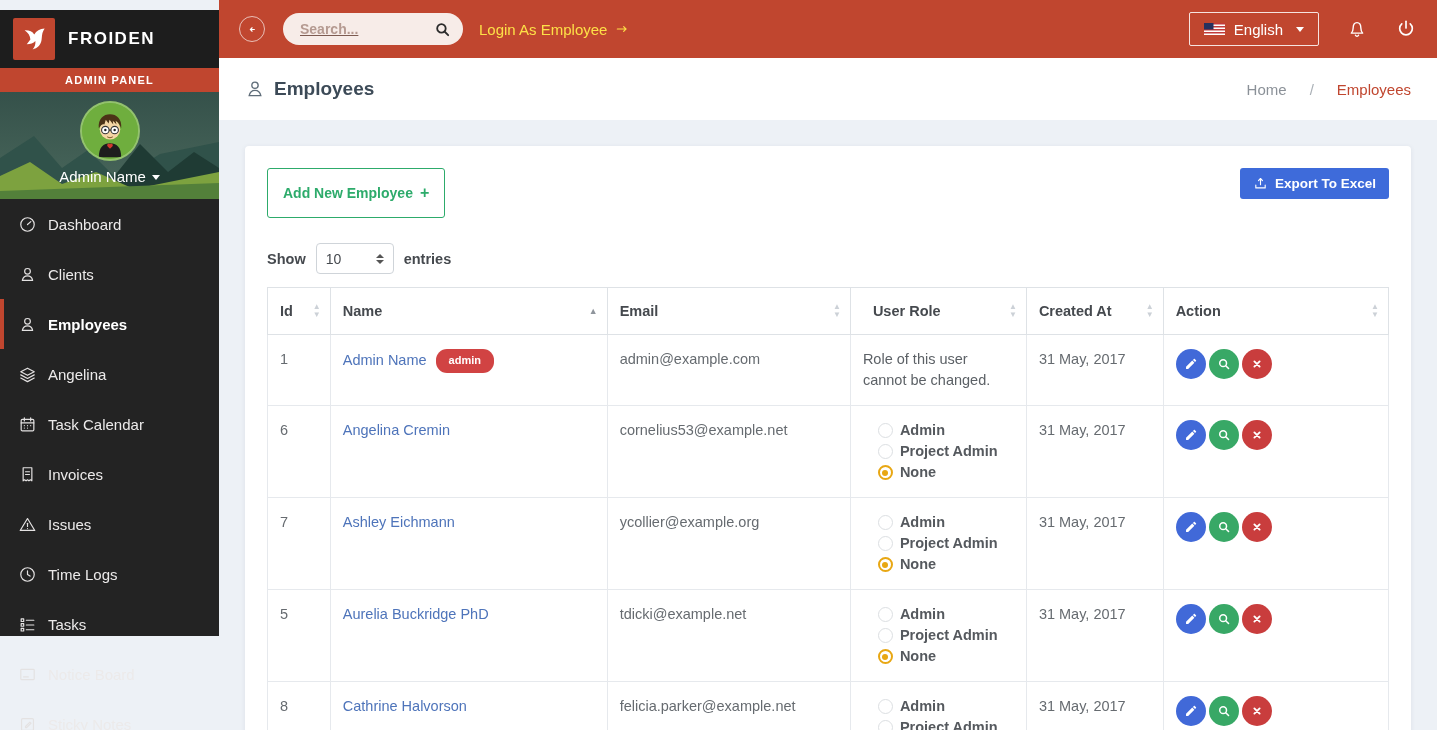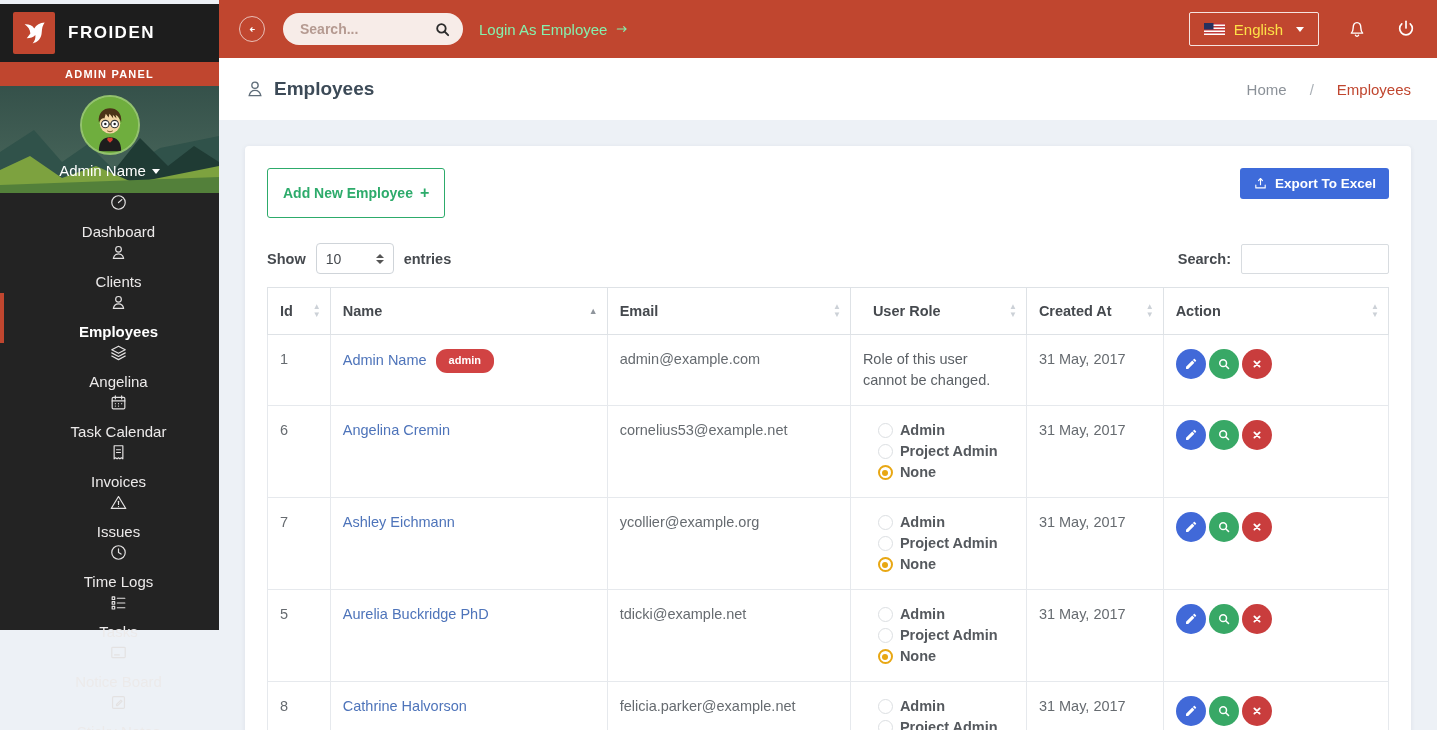--- a/index.html
+++ b/index.html
@@ -3,51 +3,51 @@
 <meta charset="utf-8">
 <title>Employees</title>
 <style>
   * { box-sizing: border-box; margin: 0; padding: 0; }
   html, body { width: 1437px; height: 730px; overflow: hidden; }
   body { font-family: "Liberation Sans", sans-serif; background: #edf1f6; position: relative; }
   a { text-decoration: none; }
   button { font-family: inherit; cursor: pointer; }
 
   
-  .sidebar { position: absolute; left: 0; top: 4px; width: 219px; height: 626px; background: #232323; z-index: 5; }
+  .sidebar { position: absolute; left: 0; top: 10px; width: 219px; height: 626px; background: #232323; z-index: 5; }
   .brand { height: 58px; background: #1d1d1d; display: flex; align-items: center; padding-left: 13px; gap: 13px; }
   .brand-logo { width: 42px; height: 42px; background: #c0462f; border-radius: 2px; display: flex; align-items: center; justify-content: center; }
   .brand-logo svg { width: 30px; height: 30px; }
   .brand-name { color: #fff; font-size: 17px; font-weight: 700; letter-spacing: 1.5px; }
   .panel-tag { height: 24px; background: #c0462f; color: #fff; font-size: 11px; font-weight: 700; letter-spacing: 1.2px; display: flex; align-items: center; justify-content: center; }
   .profile { height: 107px; position: relative; overflow: hidden; }
   .profile-bg { position: absolute; inset: 0; }
   .avatar-btn { position: absolute; left: 50%; top: 9px; transform: translateX(-50%); width: 60px; height: 60px; border-radius: 50%; overflow: hidden; border: 2px solid rgba(255,255,255,.25); background: #6fae3e; }
   .avatar-btn svg { display: block; width: 100%; height: 100%; }
   .user-name { position: absolute; left: 0; right: 0; top: 76px; text-align: center; color: #fff; font-size: 15px; font-weight: 500; }
   .user-name .caret { display: inline-block; margin-left: 6px; vertical-align: 2px; width: 0; height: 0; border-left: 4px solid transparent; border-right: 4px solid transparent; border-top: 5px solid #fff; }
   .nav { }
-  .nav-item { height: 50px; display: flex; align-items: center; gap: 11px; padding-left: 14px; border-left: 4px solid transparent; color: #eceaea; font-size: 15px; cursor: pointer; flex-direction: column; }
+  .nav-item { height: 50px; display: flex; align-items: center; gap: 11px; padding-left: 14px; border-left: 4px solid transparent; color: #eceaea; font-size: 15px; cursor: pointer; }
   .nav-item.active { border-left-color: #c0462f; font-weight: 700; color: #fff; }
   .nav-icon { width: 19px; height: 19px; flex: 0 0 19px; color: #e4e2e2; }
   .nav-icon svg { width: 19px; height: 19px; display: block; }
 
   
   .topbar { position: absolute; left: 219px; top: 0; width: 1218px; height: 58px; background: #c0462f; display: flex; align-items: center; padding: 0 20px; }
   .collapse-btn { width: 26px; height: 26px; border-radius: 50%; border: 1px solid rgba(255,255,255,.65); background: transparent; color: #fff; display: flex; align-items: center; justify-content: center; margin-right: 18px; }
   .collapse-btn svg { width: 15px; height: 15px; }
   .search-pill { width: 180px; height: 32px; background: #f7ece8; border-radius: 16px; display: flex; align-items: center; padding: 0 12px 0 17px; }
-  .search-pill input { flex: 1; border: 0; background: transparent; outline: none; font-size: 14px; font-weight: 600; color: #7c5a50; width: 120px; font-family: inherit; }
+  .search-pill input { flex: 1; border: 0; background: transparent; outline: none; font-size: 14px; font-weight: 600; color: #7c5a50; width: 120px; font-family: inherit; text-decoration: underline; }
   .search-pill input::placeholder { color: #b59a91; }
   .search-pill .mag { width: 17px; height: 17px; color: #2c2c2c; background: none; border: 0; padding: 0; }
   .search-pill .mag svg { width: 17px; height: 17px; display: block; }
-  .login-as { margin-left: 16px; color: #86efac; font-size: 15px; font-weight: 500; display: flex; align-items: center; gap: 7px; }
+  .login-as { margin-left: 16px; color: #fde047; font-size: 15px; font-weight: 500; display: flex; align-items: center; gap: 7px; }
   .login-as svg { width: 16px; height: 16px; }
   .topbar-right { margin-left: auto; display: flex; align-items: center; gap: 27px; }
-  .lang-btn { display: flex; align-items: center; gap: 9px; background: transparent; border: 1px solid rgba(255,255,255,.85); color: #fde047; font-size: 15px; height: 34px; padding: 0 14px; border-radius: 2px; }
+  .lang-btn { display: flex; align-items: center; gap: 9px; background: transparent; border: 1px solid rgba(255,255,255,.85); color: #ffffff; font-size: 15px; height: 34px; padding: 0 14px; border-radius: 2px; }
   .lang-btn .flag { width: 21px; height: 12px; display: block; }
   .lang-btn .caret { width: 0; height: 0; border-left: 4px solid transparent; border-right: 4px solid transparent; border-top: 5px solid #fff; margin-left: 4px; }
   .icon-btn { background: transparent; border: 0; color: #fff; width: 22px; height: 22px; padding: 0; }
   .icon-btn svg { width: 22px; height: 22px; display: block; }
 
   
   .main { position: absolute; left: 219px; top: 58px; width: 1218px; height: 672px; }
   .page-head { height: 62px; background: #fff; display: flex; align-items: center; justify-content: space-between; padding: 0 26px; }
   .page-title { display: flex; align-items: center; gap: 9px; color: #3c4a57; font-size: 19px; font-weight: 700; }
   .page-title svg { width: 20px; height: 20px; color: #5f6d79; }
@@ -359,24 +359,20 @@
         <div class="tc-left">
           <span>Show</span>
           <div class="length-select">
             <span>10</span>
             <span class="updown">
                 <i class="u"></i>
                 <i class="d"></i>
               </span>
           </div>
           <span>entries</span>
-        </div>
-        <div class="tc-right">
-          <span>Search:</span>
-          <input type="text" value="" style="">
         </div>
       </div>
 
       <table class="emp-table">
         <thead>
             <tr>
               <th><span>Id</span><span class="sort both">
                   <i class="up">▲</i>
                   <i class="down">▼</i>
                 </span></th>

